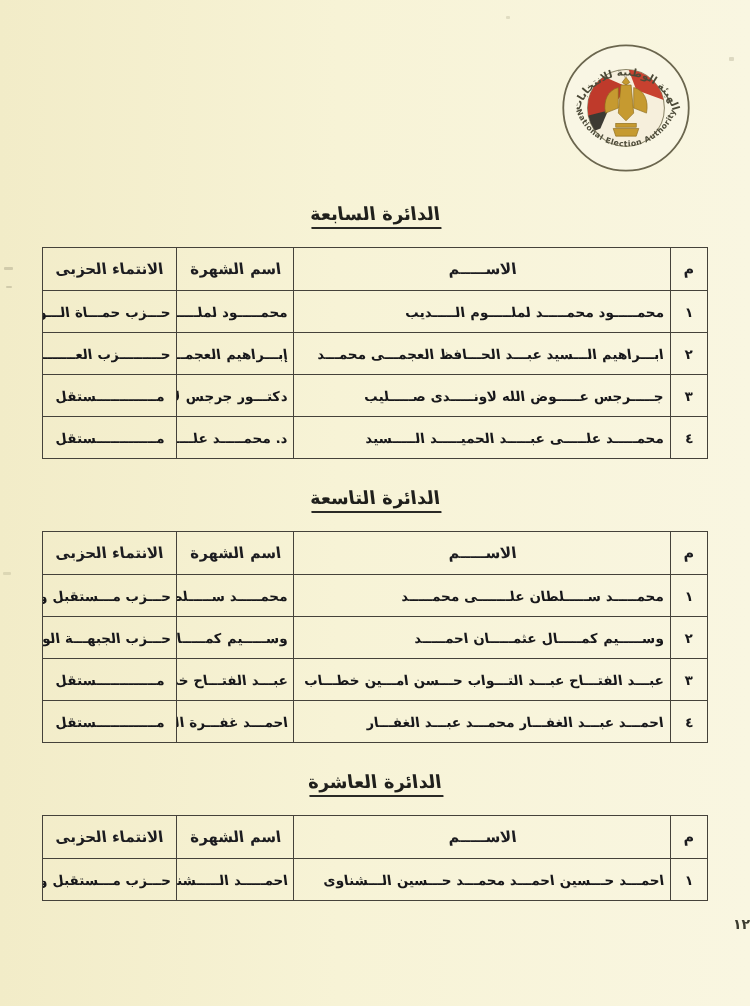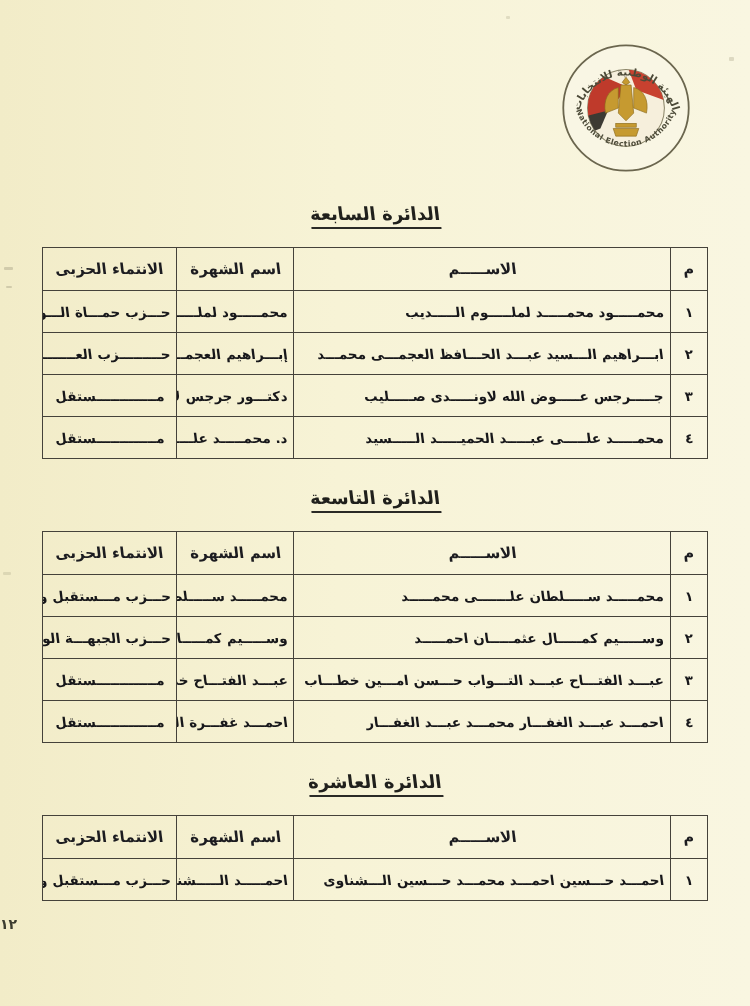--- a/index.html
+++ b/index.html
@@ -39,21 +39,21 @@
   .cell-name{text-align:right;padding-right:9px;}
   .cell-known-as{text-align:center;}
   .cell-party{text-align:center;}
   col.c-num{width:5.6%;}
   col.c-name{width:56.6%;}
   col.c-known{width:17.6%;}
   col.c-party{width:20.2%;}
   
   .pagenum{
     position:absolute;top:916px;left:0;right:0;
-    text-align:left;font-size:14px;font-weight:bold;color:#3c3c30;letter-spacing:2px;
+    text-align:right;font-size:14px;font-weight:bold;color:#3c3c30;letter-spacing:2px;
   }
   
   .artifact{position:absolute;background:#a8a488;opacity:.45;border-radius:1px;}
   .a1{top:267px;left:4px;width:9px;height:3px;}
   .a2{top:286px;left:6px;width:6px;height:2px;}
   .a3{top:572px;left:3px;width:8px;height:3px;opacity:.3;}
   .a4{top:57px;left:729px;width:5px;height:4px;opacity:.35;}
   .a5{top:16px;left:506px;width:4px;height:3px;opacity:.3;}
 </style>
 </head>

